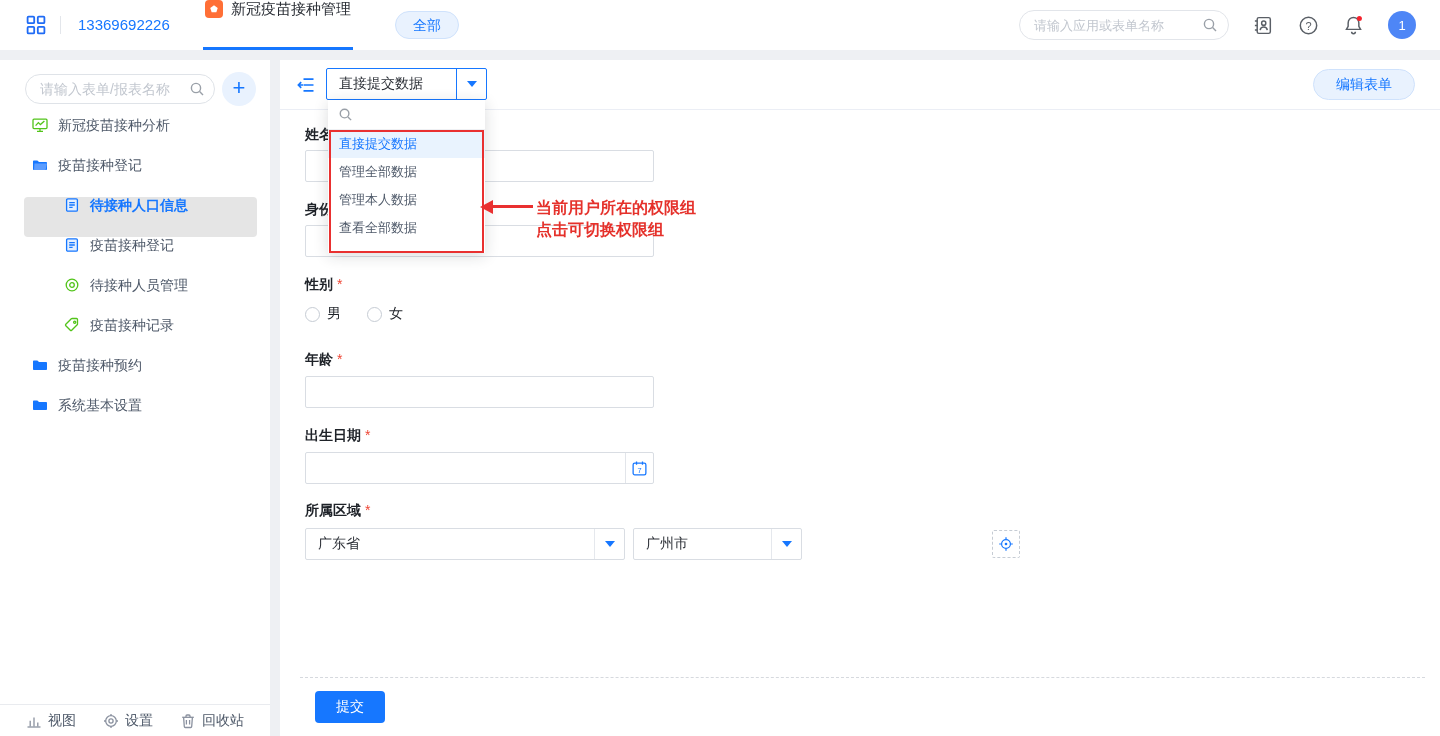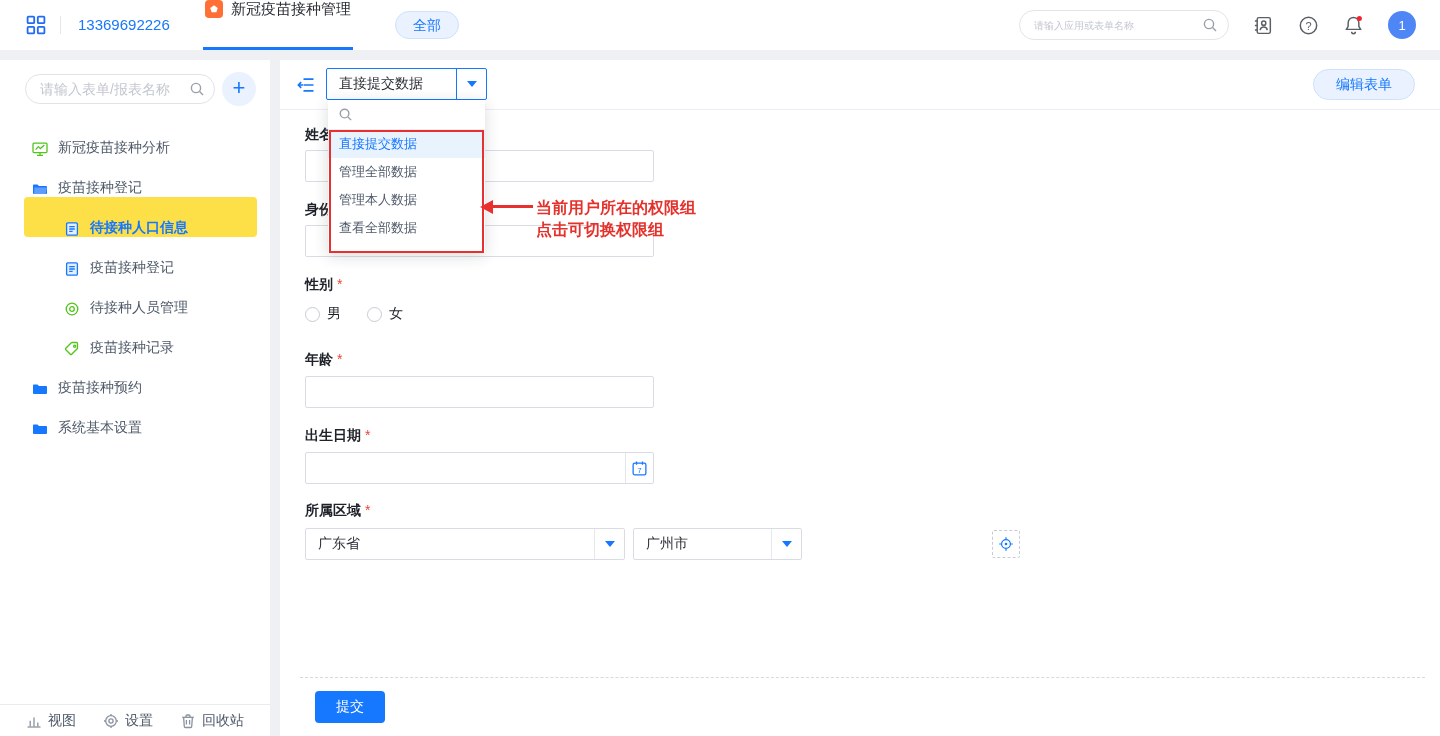--- a/index.html
+++ b/index.html
@@ -12,38 +12,38 @@
   .apps-icon { position:absolute; left:26px; top:15px; width:20px; height:20px; color:#1f6bf5; cursor:pointer; }
   .hdr-divider { position:absolute; left:60px; top:16px; width:1px; height:18px; background:#e3e6eb; }
   .phone { position:absolute; left:78px; top:0; line-height:50px; font-size:15px; font-weight:400; color:#1677ff; }
   .app-tab { position:absolute; left:203px; top:0; height:50px; display:flex; align-items:flex-start; gap:8px; padding:0 2px; cursor:pointer; }
   .app-tab::after { content:""; position:absolute; left:0; right:0; bottom:0; height:3px; background:#1677ff; }
   .app-tab-ico { width:18px; height:18px; background:#ff6f36; border-radius:4px; display:flex; align-items:center; justify-content:center; }
   .app-tab-label { font-size:15px; color:#2b2f36; }
   .pill-all { position:absolute; left:395px; top:11px; height:28px; padding:0 17px; line-height:26px; font-size:14px; color:#1677ff; background:#e9f2fe; border:1px solid #cfe2fc; border-radius:14px; cursor:pointer; }
   .hdr-right { position:absolute; right:24px; top:0; height:50px; display:flex; align-items:center; gap:24px; }
   .hdr-search { position:relative; width:210px; height:30px; }
-  .hdr-search input { width:100%; height:100%; border:1px solid #e2e5ea; border-radius:15px; padding:0 32px 0 14px; font-size:10px; color:#333; outline:none; font-family:inherit; }
+  .hdr-search input { width:100%; height:100%; border:1px solid #e2e5ea; border-radius:15px; padding:0 32px 0 14px; font-size:13px; color:#333; outline:none; font-family:inherit; }
   .hdr-search input::placeholder { color:#c2c7cf; }
   .hdr-search .mag { position:absolute; right:11px; top:7px; width:16px; height:16px; color:#9aa0a8; }
   .hicon { width:21px; height:21px; color:#5a5f66; position:relative; cursor:pointer; }
   .avatar { width:28px; height:28px; border-radius:50%; background:#4e86f6; color:#fff; font-size:13px; display:flex; align-items:center; justify-content:center; cursor:pointer; }
 
   
   .sidebar { position:absolute; left:0; top:60px; width:270px; height:676px; background:#fff; }
   .side-search { position:absolute; left:25px; top:14px; width:190px; height:30px; }
   .side-search input { width:100%; height:100%; border:1px solid #dfe3e8; border-radius:15px; padding:0 30px 0 14px; font-size:14px; color:#333; outline:none; font-family:inherit; }
   .side-search input::placeholder { color:#c2c7cf; }
   .side-search .mag { position:absolute; right:10px; top:7px; width:16px; height:16px; color:#9aa0a8; }
   .plus-btn { position:absolute; left:222px; top:12px; width:34px; height:34px; border-radius:50%; background:#e9f2fe; color:#1677ff; font-size:22px; line-height:31px; text-align:center; cursor:pointer; }
   .menu { position:absolute; left:0; top:57px; right:0; }
-  .m-item { height:40px; margin:0 13px 0 24px; border-radius:4px; display:flex; align-items:flex-end; gap:10px; font-size:14px; color:#4e5969; cursor:pointer; }
+  .m-item { height:40px; margin:0 13px 0 24px; border-radius:4px; display:flex; align-items:flex-start; gap:10px; font-size:14px; color:#4e5969; cursor:pointer; }
   .m-item.lvl0 { padding-left:8px; }
   .m-item.lvl1 { padding-left:40px; }
-  .m-item.active { background:#fde047; color:#1677ff; font-weight:700; }
+  .m-item.active { background:#e5e5e5; color:#1677ff; font-weight:700; }
   .m-item .mi { width:16px; height:16px; flex:0 0 16px; }
   .side-footer { position:absolute; left:0; right:0; bottom:0; height:32px; border-top:1px solid #e9ebef; display:flex; align-items:center; justify-content:space-between; padding:0 26px; }
   .sf-item { display:flex; align-items:center; gap:6px; font-size:14px; color:#4e5969; cursor:pointer; }
   .sf-item .mi { width:16px; height:16px; color:#8a919f; }
 
   
   .main { position:absolute; left:280px; top:60px; width:1160px; height:676px; background:#fff; }
   .toolbar { position:absolute; left:0; top:0; right:0; height:50px; border-bottom:1px solid #ebeef5; }
   .collapse-ico { position:absolute; left:16px; top:15px; width:20px; height:20px; color:#1677ff; cursor:pointer; }
   .perm-select { position:absolute; left:46px; top:8px; width:161px; height:32px; border:1px solid #1677ff; border-radius:2px; background:#fff; display:flex; align-items:center; cursor:pointer; }

